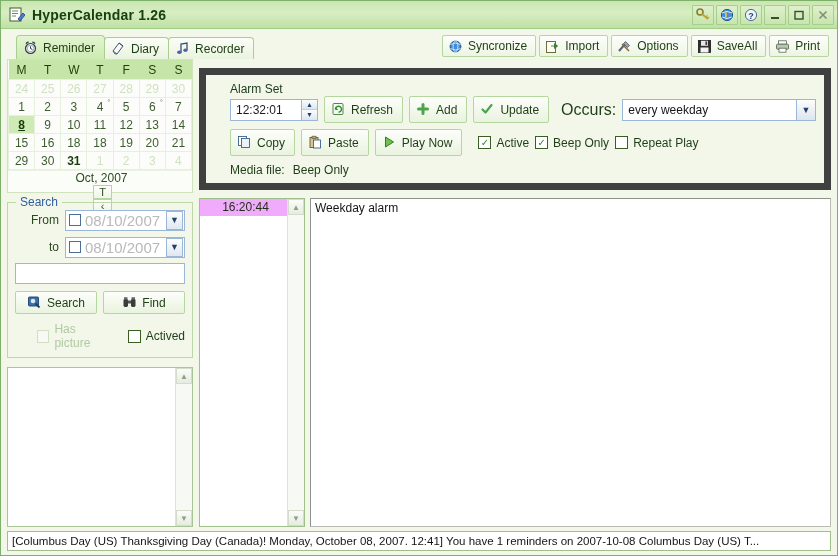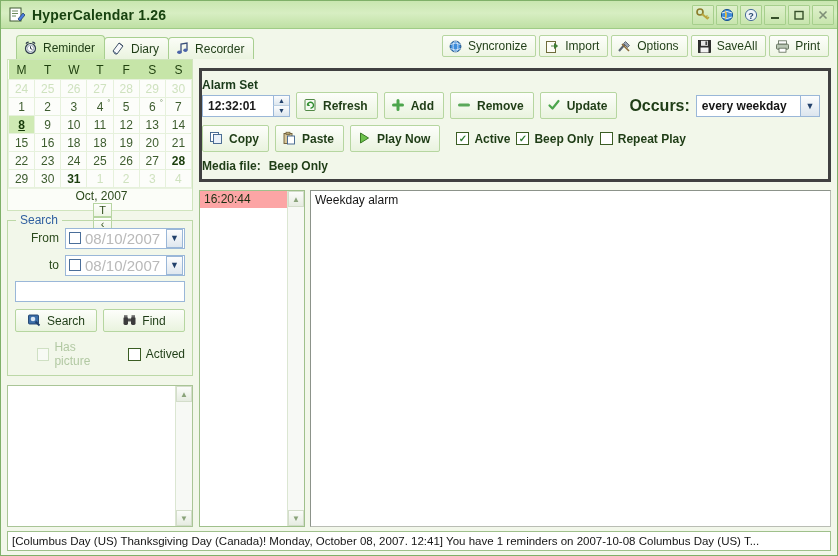--- a/index.html
+++ b/index.html
@@ -289,26 +289,25 @@
     border: 1px solid #d3ddca;
     box-sizing: border-box;
     display: flex; align-items: center; justify-content: center;
     font-size: 8px; color: #8aa37a;
     cursor: pointer;
   }
   .vscroll .track { flex: 1 1 auto; background: #f7f9f5; }
 
   
   .alarmgroup {
-    border: 3px solid #404040;
+    border: 7px solid #404040;
     margin-top: 9px;
-    padding: 7px 8px 6px 0;
+    padding: 7px 8px 6px 24px;
     box-sizing: border-box;
     position: relative;
-    font-weight: bold;
   }
   .arow { display: flex; align-items: center; gap: 6px; }
   .arow + .arow { margin-top: 6px; }
   .spin {
     display: flex; align-items: center;
     height: 22px; width: 88px;
     box-sizing: border-box;
     border: 1px solid #9ab7d8;
     background: #fff;
   }
@@ -381,21 +380,21 @@
     min-height: 0;
   }
   .alarmlist .items { flex: 1 1 auto; padding: 0; }
   .alarmlist .item {
     height: 17px; line-height: 17px;
     padding-left: 4px;
     font-size: 12px;
     color: #1b2f12;
     cursor: pointer;
   }
-  .alarmlist .item.sel { background: #fca5a5; }
+  .alarmlist .item.sel { background: #f0abfc; text-align: center; }
   .editor {
     flex: 1 1 auto;
     margin-left: 5px;
     border: 1px solid #b9bdb4;
     border-top-color: #8c938a;
     border-left-color: #8c938a;
     background: #ffffff;
     padding: 2px 4px;
     box-sizing: border-box;
     font-size: 12px;
@@ -619,29 +618,20 @@
               <tr>
                 <td>15</td>
                 <td>16</td>
                 <td>18</td>
                 <td>18</td>
                 <td>19</td>
                 <td>20</td>
                 <td>21</td>
               </tr>
               <tr>
-                <td>22</td>
-                <td>23</td>
-                <td>24</td>
-                <td>25</td>
-                <td>26</td>
-                <td>27</td>
-                <td class="bold">28</td>
-              </tr>
-              <tr>
                 <td>29</td>
                 <td>30</td>
                 <td class="bold">31</td>
                 <td class="dim">1</td>
                 <td class="dim">2</td>
                 <td class="dim">3</td>
                 <td class="dim">4</td>
               </tr>
             </tbody>
         </table>
@@ -750,28 +740,20 @@
 
           <span class="abtn">
             <span class="ico">
               <svg width="14" height="14" viewBox="0 0 14 14">
                 <path d="M7 2.5 L7 11.5 M2.5 7 L11.5 7" stroke="#4ca54c" stroke-width="3" stroke-linecap="round"></path>
               </svg>
             </span>
             <span>Add</span>
           </span>
 
-          <span class="abtn">
-            <span class="ico">
-              <svg width="14" height="14" viewBox="0 0 14 14">
-                <path d="M2.5 7 L11.5 7" stroke="#5aa85a" stroke-width="3" stroke-linecap="round"></path>
-              </svg>
-            </span>
-            <span>Remove</span>
-          </span>
 
           <span class="abtn">
             <span class="ico">
               <svg width="14" height="14" viewBox="0 0 14 14">
                 <path d="M2.5 7.5 L5.5 10.5 L11.5 3" fill="none" stroke="#4ca54c" stroke-width="2.2" stroke-linecap="round" stroke-linejoin="round"></path>
               </svg>
             </span>
             <span>Update</span>
           </span>
 

